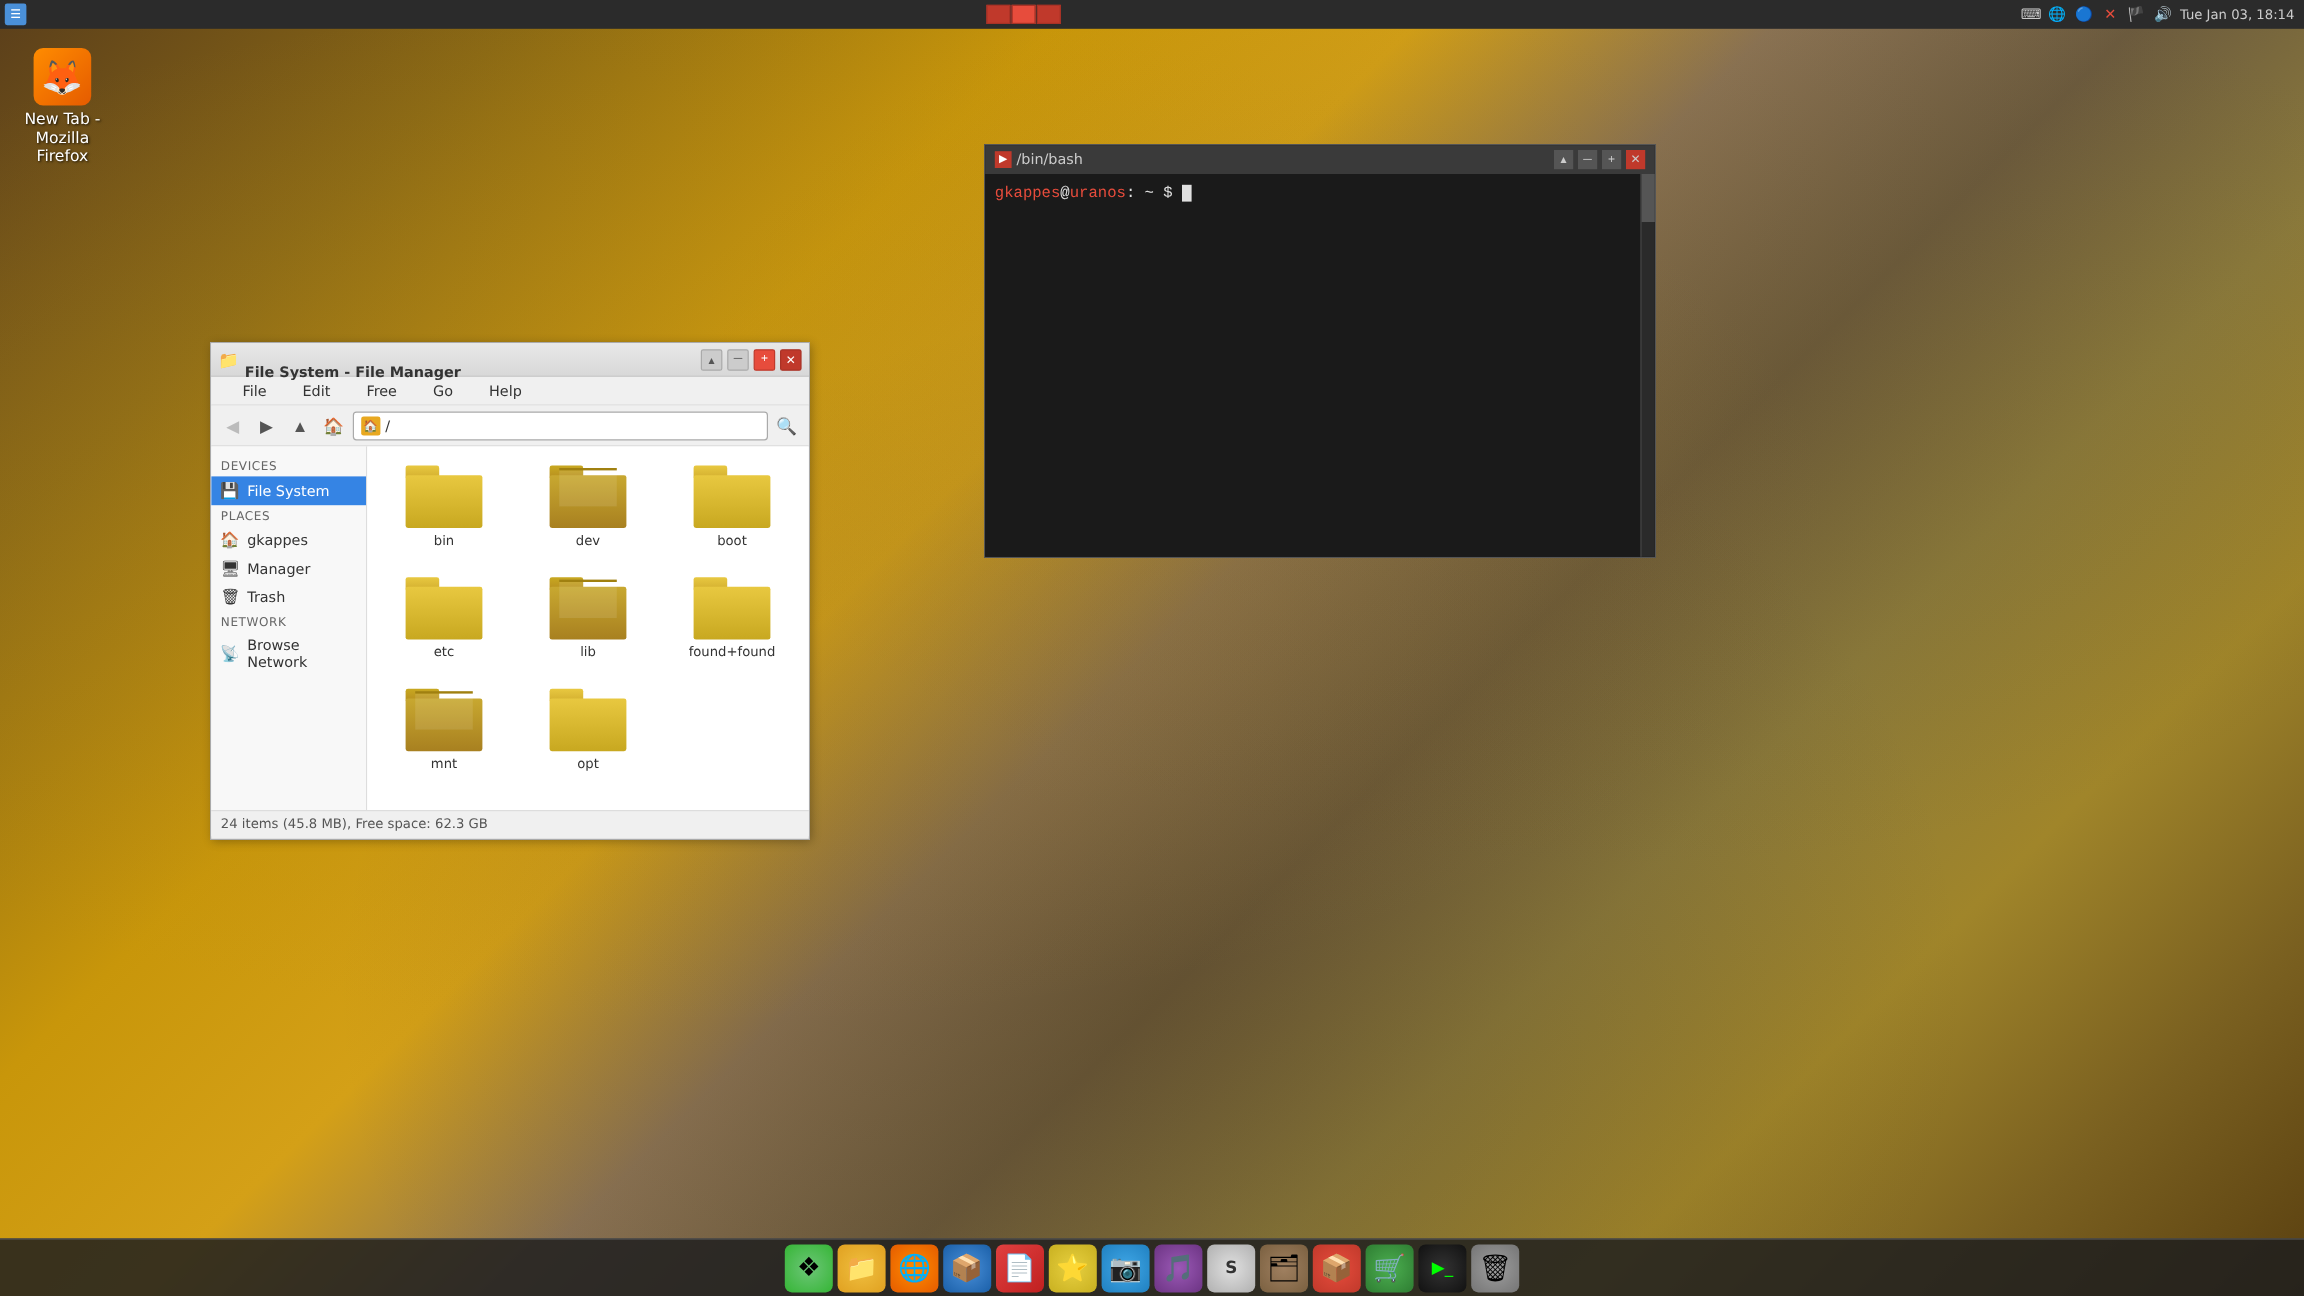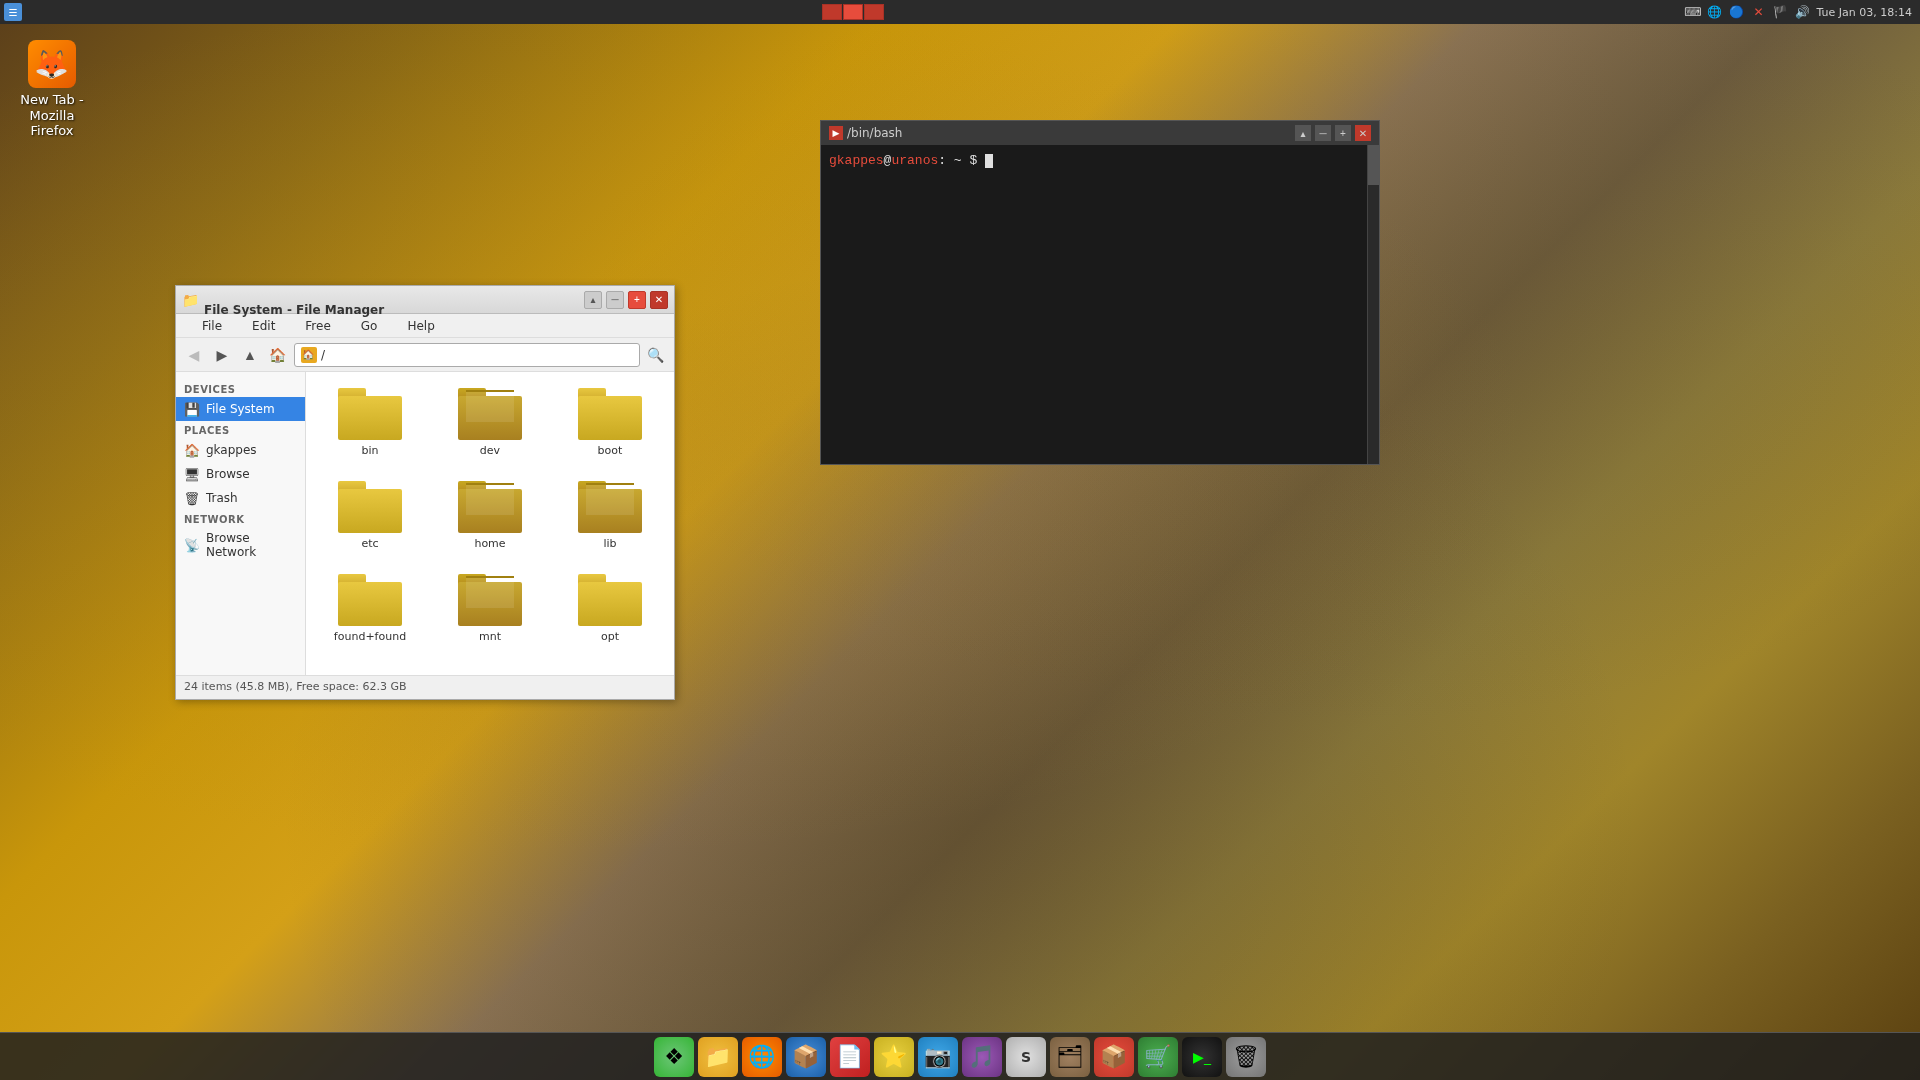--- a/index.html
+++ b/index.html
@@ -421,21 +421,21 @@
     #fm-sidebar {
       width: 130px;
       background: #f8f8f8;
       border-right: 1px solid #ddd;
       overflow-y: auto;
       padding: 8px 0;
     }
 
     .sidebar-section-header {
       font-size: 10px;
-      font-weight: bold;
+      font-weight: normal;
       color: #666;
       padding: 4px 8px 2px 8px;
       text-transform: uppercase;
       letter-spacing: 0.5px;
     }
 
     .sidebar-item {
       display: flex;
       align-items: center;
       gap: 6px;
@@ -719,21 +719,21 @@
           <span>File System</span>
         </div>
 
         <div class="sidebar-section-header">PLACES</div>
         <div class="sidebar-item">
           <span class="sidebar-item-icon">🏠</span>
           <span>gkappes</span>
         </div>
         <div class="sidebar-item">
           <span class="sidebar-item-icon">🖥</span>
-          <span>Browse</span>
+          <span>Manager</span>
         </div>
         <div class="sidebar-item">
           <span class="sidebar-item-icon">🗑</span>
           <span>Trash</span>
         </div>
 
         <div class="sidebar-section-header">NETWORK</div>
         <div class="sidebar-item">
           <span class="sidebar-item-icon">📡</span>
           <span>Browse Network</span>
@@ -763,27 +763,20 @@
           </div>
           <div class="folder-label">boot</div>
         </div>
 
         <div class="folder-item">
           <div class="folder-icon">
             <div class="folder-tab"></div>
             <div class="folder-body"></div>
           </div>
           <div class="folder-label">etc</div>
-        </div>
-        <div class="folder-item">
-          <div class="folder-icon folder-open">
-            <div class="folder-tab"></div>
-            <div class="folder-body" style="background:linear-gradient(to bottom,#c8a830,#a88020);"></div>
-          </div>
-          <div class="folder-label">home</div>
         </div>
         <div class="folder-item">
           <div class="folder-icon folder-open">
             <div class="folder-tab"></div>
             <div class="folder-body" style="background:linear-gradient(to bottom,#c8a830,#a88020);"></div>
           </div>
           <div class="folder-label">lib</div>
         </div>
 
         <div class="folder-item">

